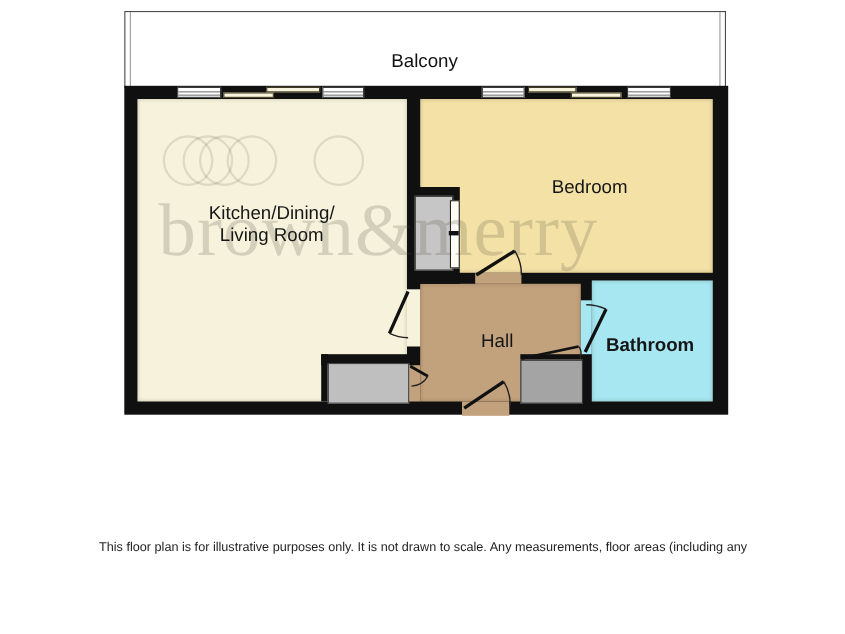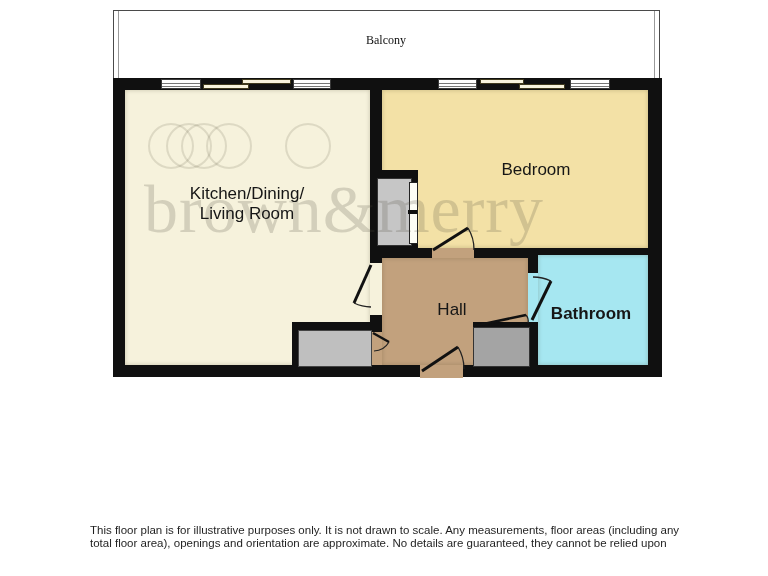--- a/index.html
+++ b/index.html
@@ -4,22 +4,22 @@
 <style>
   html,body{margin:0;padding:0;background:#fff;}
   .canvas{position:relative;width:768px;height:576px;background:#ffffff;overflow:hidden;
           font-family:"Liberation Sans",sans-serif;}
   .abs{position:absolute;}
 
   
   .balcony{position:absolute;left:113px;top:10px;width:545px;height:68px;
            background:#ffffff;border:1px solid #4a4a4a;}
   .balcony .innerline{position:absolute;top:0;width:1px;height:100%;background:#9a9a9a;}
-  .balcony-label{position:absolute;left:313px;top:33px;width:146px;text-align:center;
-                 font-size:12px;color:#111;font-family:Liberation Serif, serif;}
+  .balcony-label{position:absolute;left:313px;top:46px;width:146px;text-align:center;
+                 font-size:17px;color:#111;}
 
   
   .plan{position:absolute;left:113px;top:78px;width:549px;height:299px;background:#101010;}
   .room{position:absolute;box-shadow:inset 0 0 4px rgba(60,50,20,.25);}
   .kitchen{left:12px;top:12px;width:245px;height:275px;background:#f6f2dc;}
   .bedroom{left:269px;top:12px;width:266px;height:158px;background:#f3e1a6;}
   .hall{left:269px;top:180px;width:146px;height:107px;background:#c2a17d;}
   .hall-ext{left:257px;top:254px;width:12px;height:33px;background:#c2a17d;box-shadow:none;}
   .bathroom{left:425px;top:177px;width:110px;height:110px;background:#a6e7f1;}
 
@@ -65,21 +65,21 @@
              opacity:0.18;pointer-events:none;}
 
   
   .rlabel{position:absolute;transform:translate(-50%,-50%);text-align:center;
           font-size:17px;color:#161616;white-space:nowrap;line-height:20px;}
 
   
   svg.doors{position:absolute;left:0;top:0;pointer-events:none;}
 
   
-  .disclaimer{position:absolute;left:90px;top:524px;width:610px;
+  .disclaimer{position:absolute;left:90px;top:492px;width:610px;
               font-size:11.5px;line-height:13.2px;color:#1f1f1f;}
 </style>
 </head>
 <body>
 
 <div class="canvas">
 
   <div class="balcony">
     <div class="innerline" style="left:4px;"></div>
     <div class="innerline" style="right:4px;"></div>
@@ -165,16 +165,15 @@
   <div class="rlabel" style="left:247px;top:204px;">
     <div>Kitchen/Dining/</div>
     <div>Living Room</div>
   </div>
   <div class="rlabel" style="left:536px;top:170px;text-align:right;">Bedroom</div>
   <div class="rlabel" style="left:452px;top:310px;">Hall</div>
   <div class="rlabel" style="left:591px;top:314px;font-weight:bold;">Bathroom</div>
 
   <div class="disclaimer">
     <div>This floor plan is for illustrative purposes only. It is not drawn to scale. Any measurements, floor areas (including any</div>
-    <div>total floor area), openings and orientation are approximate. No details are guaranteed, they cannot be relied upon</div>
   </div>
 
 </div>
 
 </body></html>

